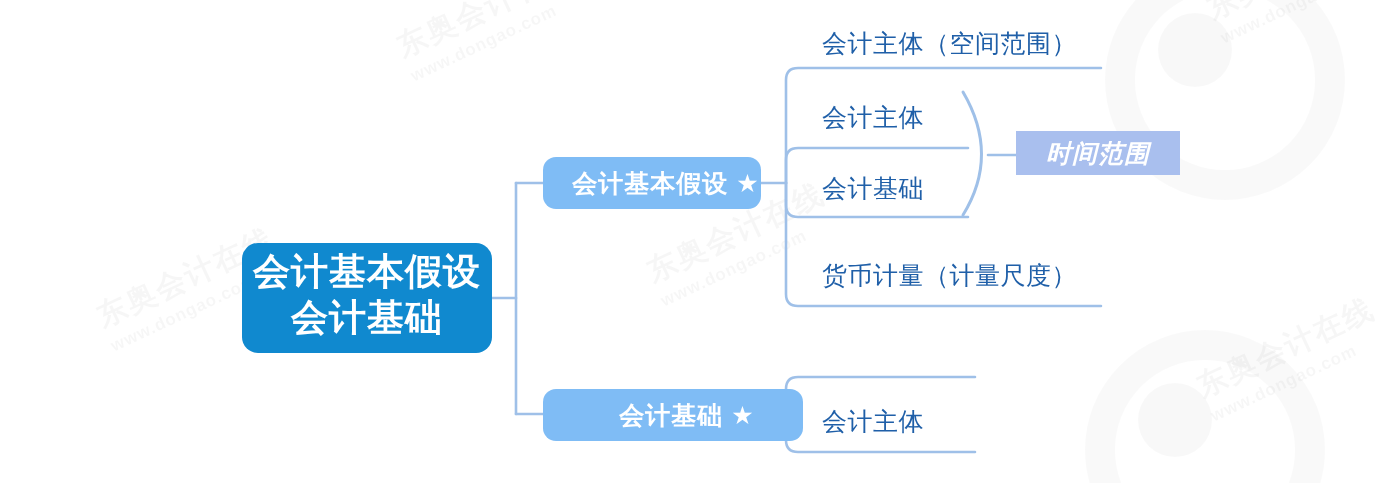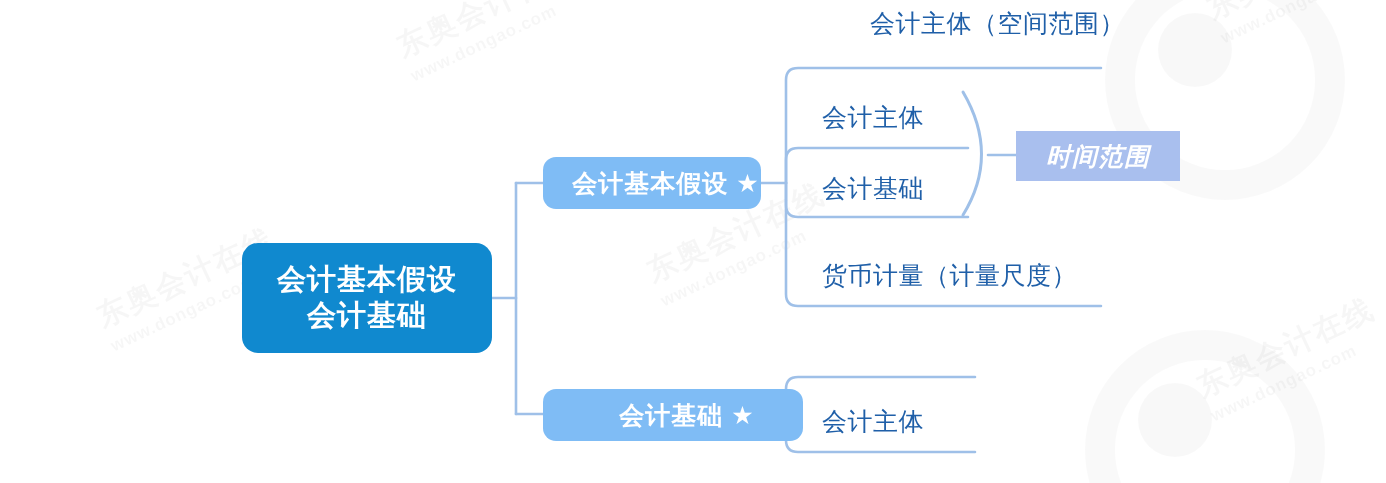--- a/index.html
+++ b/index.html
@@ -63,25 +63,26 @@
     box-sizing: border-box;
     display: flex;
     align-items: center;
     justify-content: center;
   }
   .node-root {
     background: #1089CF;
     border-radius: 16px;
     color: #ffffff;
     font-weight: 700;
-    font-size: 29px;
+    font-size: 37px;
     line-height: 1.24;
     text-align: center;
     letter-spacing: 1px;
     flex-direction: column;
+    font-family: Liberation Mono, monospace;
   }
   .node-branch {
     background: #7FBCF5;
     border-radius: 13px;
     color: #ffffff;
     font-weight: 700;
     font-size: 25px;
     letter-spacing: 1px;
     white-space: nowrap;
     padding-left: 28px;
@@ -171,37 +172,37 @@
   </div>
 
   <div class="node node-branch" style="left:543px; top:157px; width:218px; height:52px;">
     <span>会计基本假设 ★</span>
   </div>
 
   <div class="node node-branch" style="left:543px; top:389px; width:260px; height:52px;">
     <span>会计基础 ★</span>
   </div>
 
-  <div class="node node-leaf" style="left:822px; top:0; width:300px; height:46px;margin-left:48px;">
+  <div class="node node-leaf" style="left:822px; top:20px; width:300px; height:46px;">
     <span>会计主体（空间范围）</span>
   </div>
 
   <div class="node node-leaf" style="left:822px; top:94px; width:200px; height:46px;">
     <span>会计主体</span>
   </div>
 
   <div class="node node-leaf" style="left:822px; top:165px; width:200px; height:46px;">
     <span>会计基础</span>
   </div>
 
   <div class="node node-leaf" style="left:822px; top:252px; width:300px; height:46px;">
     <span>货币计量（计量尺度）</span>
   </div>
 
-  <div class="node node-note" style="left:1016px; top:131px; width:164px; height:50px;">
+  <div class="node node-note" style="left:1016px; top:131px; width:164px; height:44px;">
     <span>时间范围</span>
   </div>
 
 
   <div class="node node-leaf" style="left:822px; top:398px; width:200px; height:46px;">
     <span>会计主体</span>
   </div>
 
 </div>
 

